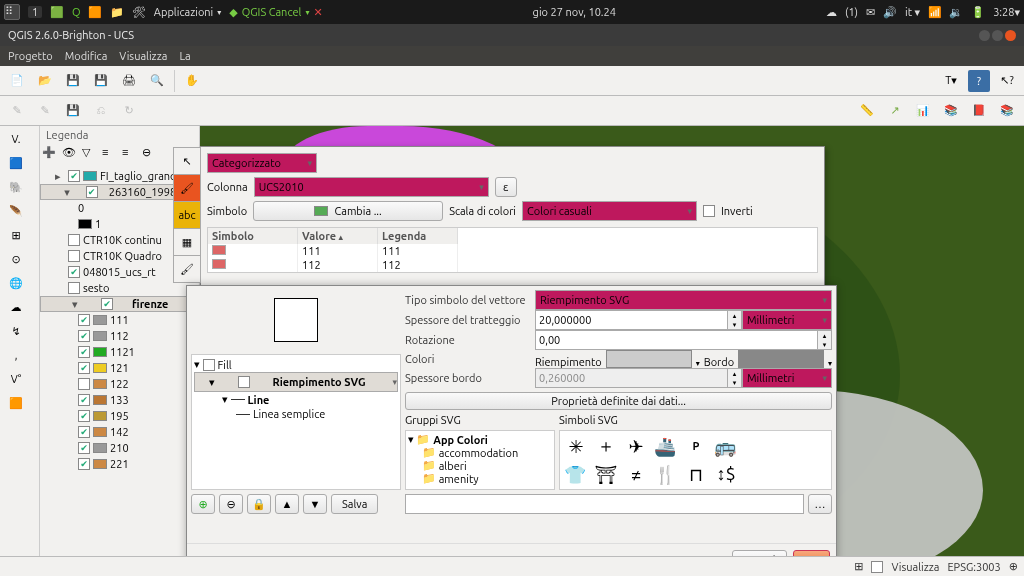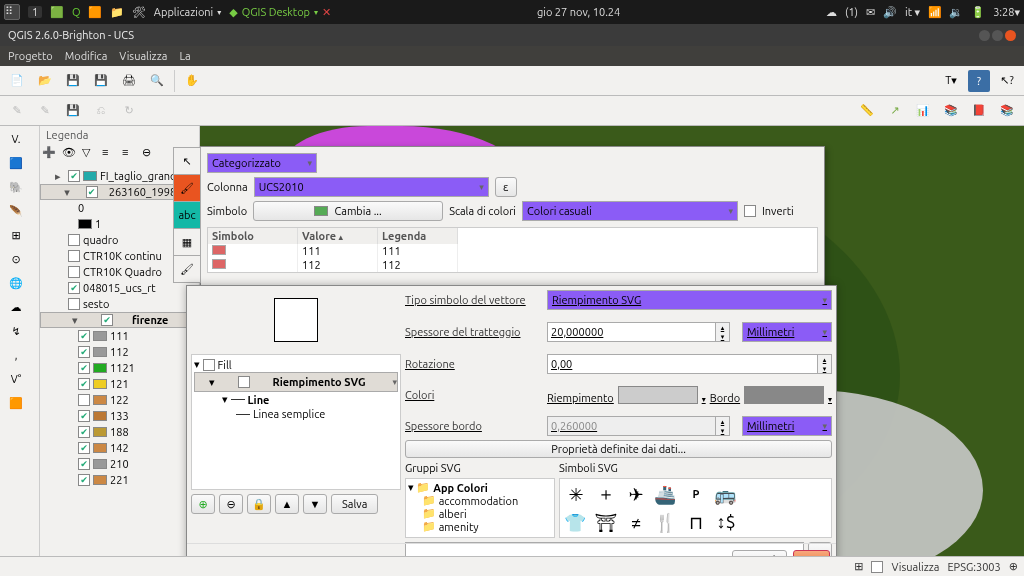--- a/index.html
+++ b/index.html
@@ -45,21 +45,21 @@
 .mapcanvas { flex: 1; position: relative; background: #3a5a1a; overflow: hidden; }
 .mapcanvas .blob { position: absolute; border-radius: 40% 60% 55% 45%; opacity: .9; }
 
 .style-dialog { position: absolute; left: 200px; top: 20px; width: 625px; height: 555px; background: #f2f1ef; border: 1px solid #888; box-shadow: 2px 2px 6px rgba(0,0,0,.3); }
 .orange-tabs { position: absolute; left: -28px; top: 0; width: 28px; }
 .orange-tabs .ot { width: 28px; height: 28px; background: #f2f1ef; border: 1px solid #aaa; margin-bottom: -1px; display: flex; align-items: center; justify-content: center; }
 .orange-tabs .ot.active { background: #e95420; }
 
 .sd-top { padding: 6px; display: flex; flex-direction: column; gap: 4px; }
 .sd-top .selrow { display: flex; align-items: center; gap: 6px; }
-.sel { background: #8b5cf6; border: 1px solid #aaa; padding: 1px 4px; height: 20px; display: flex; align-items: center; justify-content: space-between; min-width: 60px; }
+.sel { background: #be185d; border: 1px solid #aaa; padding: 1px 4px; height: 20px; display: flex; align-items: center; justify-content: space-between; min-width: 60px; }
 .sel::after { content: "▾"; color: #666; font-size: 9px; margin-left: 4px; }
 .btn { background: linear-gradient(#fafafa,#e6e6e6); border: 1px solid #aaa; border-radius: 3px; padding: 2px 10px; height: 20px; display: flex; align-items: center; justify-content: center; }
 .btn.orange { background: linear-gradient(#f7a97e,#e76f2a); border-color: #c35; color: #000; }
 .chk { width: 12px; height: 12px; border: 1px solid #888; background: #fff; display: inline-block; }
 
 .sd-list { margin: 0 6px; border: 1px solid #ccc; background: #fff; }
 .sd-list .hdr, .sd-list .rw { display: grid; grid-template-columns: 90px 80px 80px; }
 .sd-list .hdr > div { background: #f0efed; border-right: 1px solid #ddd; padding: 2px 4px; font-weight: bold; color: #555; }
 .sd-list .rw > div { border-right: 1px solid #eee; padding: 1px 4px; }
 .sd-list .swc { width: 14px; height: 10px; border: 1px solid #aaa; display: inline-block; }
@@ -69,21 +69,21 @@
 .id-left { width: 210px; display: flex; flex-direction: column; gap: 4px; }
 .id-preview { height: 60px; display: flex; align-items: center; justify-content: center; }
 .id-preview .box { width: 44px; height: 44px; border: 1px solid #000; background: #fff; }
 .id-tree { flex: 1; border: 1px solid #ccc; background: #fff; padding: 2px; overflow: hidden; }
 .id-tree .tn { display: flex; align-items: center; gap: 3px; padding: 1px 0; }
 .id-tree .tn.sel { background: #e0dcd6; }
 .id-leftbtns { display: flex; gap: 4px; }
 .id-leftbtns .sb { width: 24px; height: 20px; border: 1px solid #aaa; border-radius: 3px; background: linear-gradient(#fafafa,#e6e6e6); display: flex; align-items: center; justify-content: center; }
 
 .id-right { flex: 1; display: flex; flex-direction: column; gap: 4px; }
-.id-grid { display: grid; grid-template-columns: 130px 1fr 90px; gap: 12px; align-items: center; text-decoration: underline; }
+.id-grid { display: grid; grid-template-columns: 130px 1fr 90px; gap: 0; align-items: center; }
 .id-grid label { color: #333; }
 .spin { display: flex; }
 .spin input { flex: 1; border: 1px solid #aaa; padding: 1px 3px; height: 20px; background: #fff; }
 .spin.dis input { background: #eee; color: #888; }
 .spin .ar { width: 14px; border: 1px solid #aaa; border-left: none; display: flex; flex-direction: column; }
 .spin .ar span { flex: 1; font-size: 7px; text-align: center; line-height: 9px; background: #f0f0f0; }
 .colorbtn { height: 18px; flex: 1; background: #ccc; border: 1px solid #888; }
 .colorbtn.dk { background: #888; }
 
 .svg-sec { display: flex; gap: 4px; height: 72px; }
@@ -114,21 +114,21 @@
     <span style="color:#6c3">Q</span>
     <span>🟧</span>
     <span>📁</span>
     <span>🛠</span>
     <span class="seg">
         <span>Applicazioni</span> 
         <span style="font-size:8px">▾</span>
       </span>
     <span class="seg" style="color:#7c4">
         <span style="color:#7c4">◆</span> 
-        <span>QGIS Desktop</span> 
+        <span>QGIS Cancel</span> 
         <span style="font-size:8px">▾</span> 
         <span style="color:#d44">✕</span>
       </span>
   </div>
   <div class="center">gio 27 nov, 10.24</div>
   <div class="right">
     <span>☁</span>
     <span>(1)</span>
     <span>✉</span>
     <span>🔊</span>
@@ -234,26 +234,20 @@
         <div class="node">
           <span class="ind" style="width:20px"></span>
           <span class="tgl"></span>
           <span class="sw" style="background:#000"></span>
           <span>1</span>
         </div>
         <div class="node">
           <span class="ind" style="width:10px"></span>
           <span class="tgl"></span>
           <span class="cb "></span>
-          <span>quadro</span>
-        </div>
-        <div class="node">
-          <span class="ind" style="width:10px"></span>
-          <span class="tgl"></span>
-          <span class="cb "></span>
           <span>CTR10K continu</span>
         </div>
         <div class="node">
           <span class="ind" style="width:10px"></span>
           <span class="tgl"></span>
           <span class="cb "></span>
           <span>CTR10K Quadro</span>
         </div>
         <div class="node">
           <span class="ind" style="width:10px"></span>
@@ -313,21 +307,21 @@
           <span class="tgl"></span>
           <span class="cb on"></span>
           <span class="sw" style="background:#b73"></span>
           <span>133</span>
         </div>
         <div class="node">
           <span class="ind" style="width:20px"></span>
           <span class="tgl"></span>
           <span class="cb on"></span>
           <span class="sw" style="background:#b93"></span>
-          <span>188</span>
+          <span>195</span>
         </div>
         <div class="node">
           <span class="ind" style="width:20px"></span>
           <span class="tgl"></span>
           <span class="cb on"></span>
           <span class="sw" style="background:#c84"></span>
           <span>142</span>
         </div>
         <div class="node">
           <span class="ind" style="width:20px"></span>
@@ -352,21 +346,21 @@
     <div class="blob" style="left:40%;top:10%;width:35%;height:40%;background:#16a34a"></div>
     <div class="blob" style="left:5%;top:50%;width:45%;height:45%;background:#365314"></div>
     <div class="blob" style="left:55%;top:55%;width:40%;height:40%;background:#c9c9c9"></div>
     <div class="blob" style="left:50%;top:30%;width:20%;height:20%;background:#a3e635"></div>
   </div>
 
   <div class="style-dialog">
     <div class="orange-tabs">
       <div class="ot">↖</div>
       <div class="ot active">🖌</div>
-      <div class="ot" style="background:#14b8a6">abc</div>
+      <div class="ot" style="background:#eab308">abc</div>
       <div class="ot">▦</div>
       <div class="ot">🖌</div>
     </div>
 
     <div class="sd-top">
       <div class="selrow">
         <div class="sel" style="width:110px">
             <span>Categorizzato</span>
           </div>
       </div>
@@ -377,21 +371,21 @@
           </div>
         <span class="btn" style="width:22px;padding:0">ε</span>
       </div>
       <div class="selrow">
         <label>Simbolo</label>
         <span class="btn" style="width:190px;gap:6px">
             <span style="width:14px;height:10px;background:#5a5;border:1px solid #888"></span>
             <span>Cambia ...</span>
           </span>
         <label>Scala di colori</label>
-        <div class="sel" style="width:216px">
+        <div class="sel" style="width:175px">
             <span>Colori casuali</span>
           </div>
         <span class="chk"></span>
         <label>Inverti</label>
       </div>
     </div>
 
     <div class="sd-list">
       <div class="hdr">
         <div>Simbolo</div>

